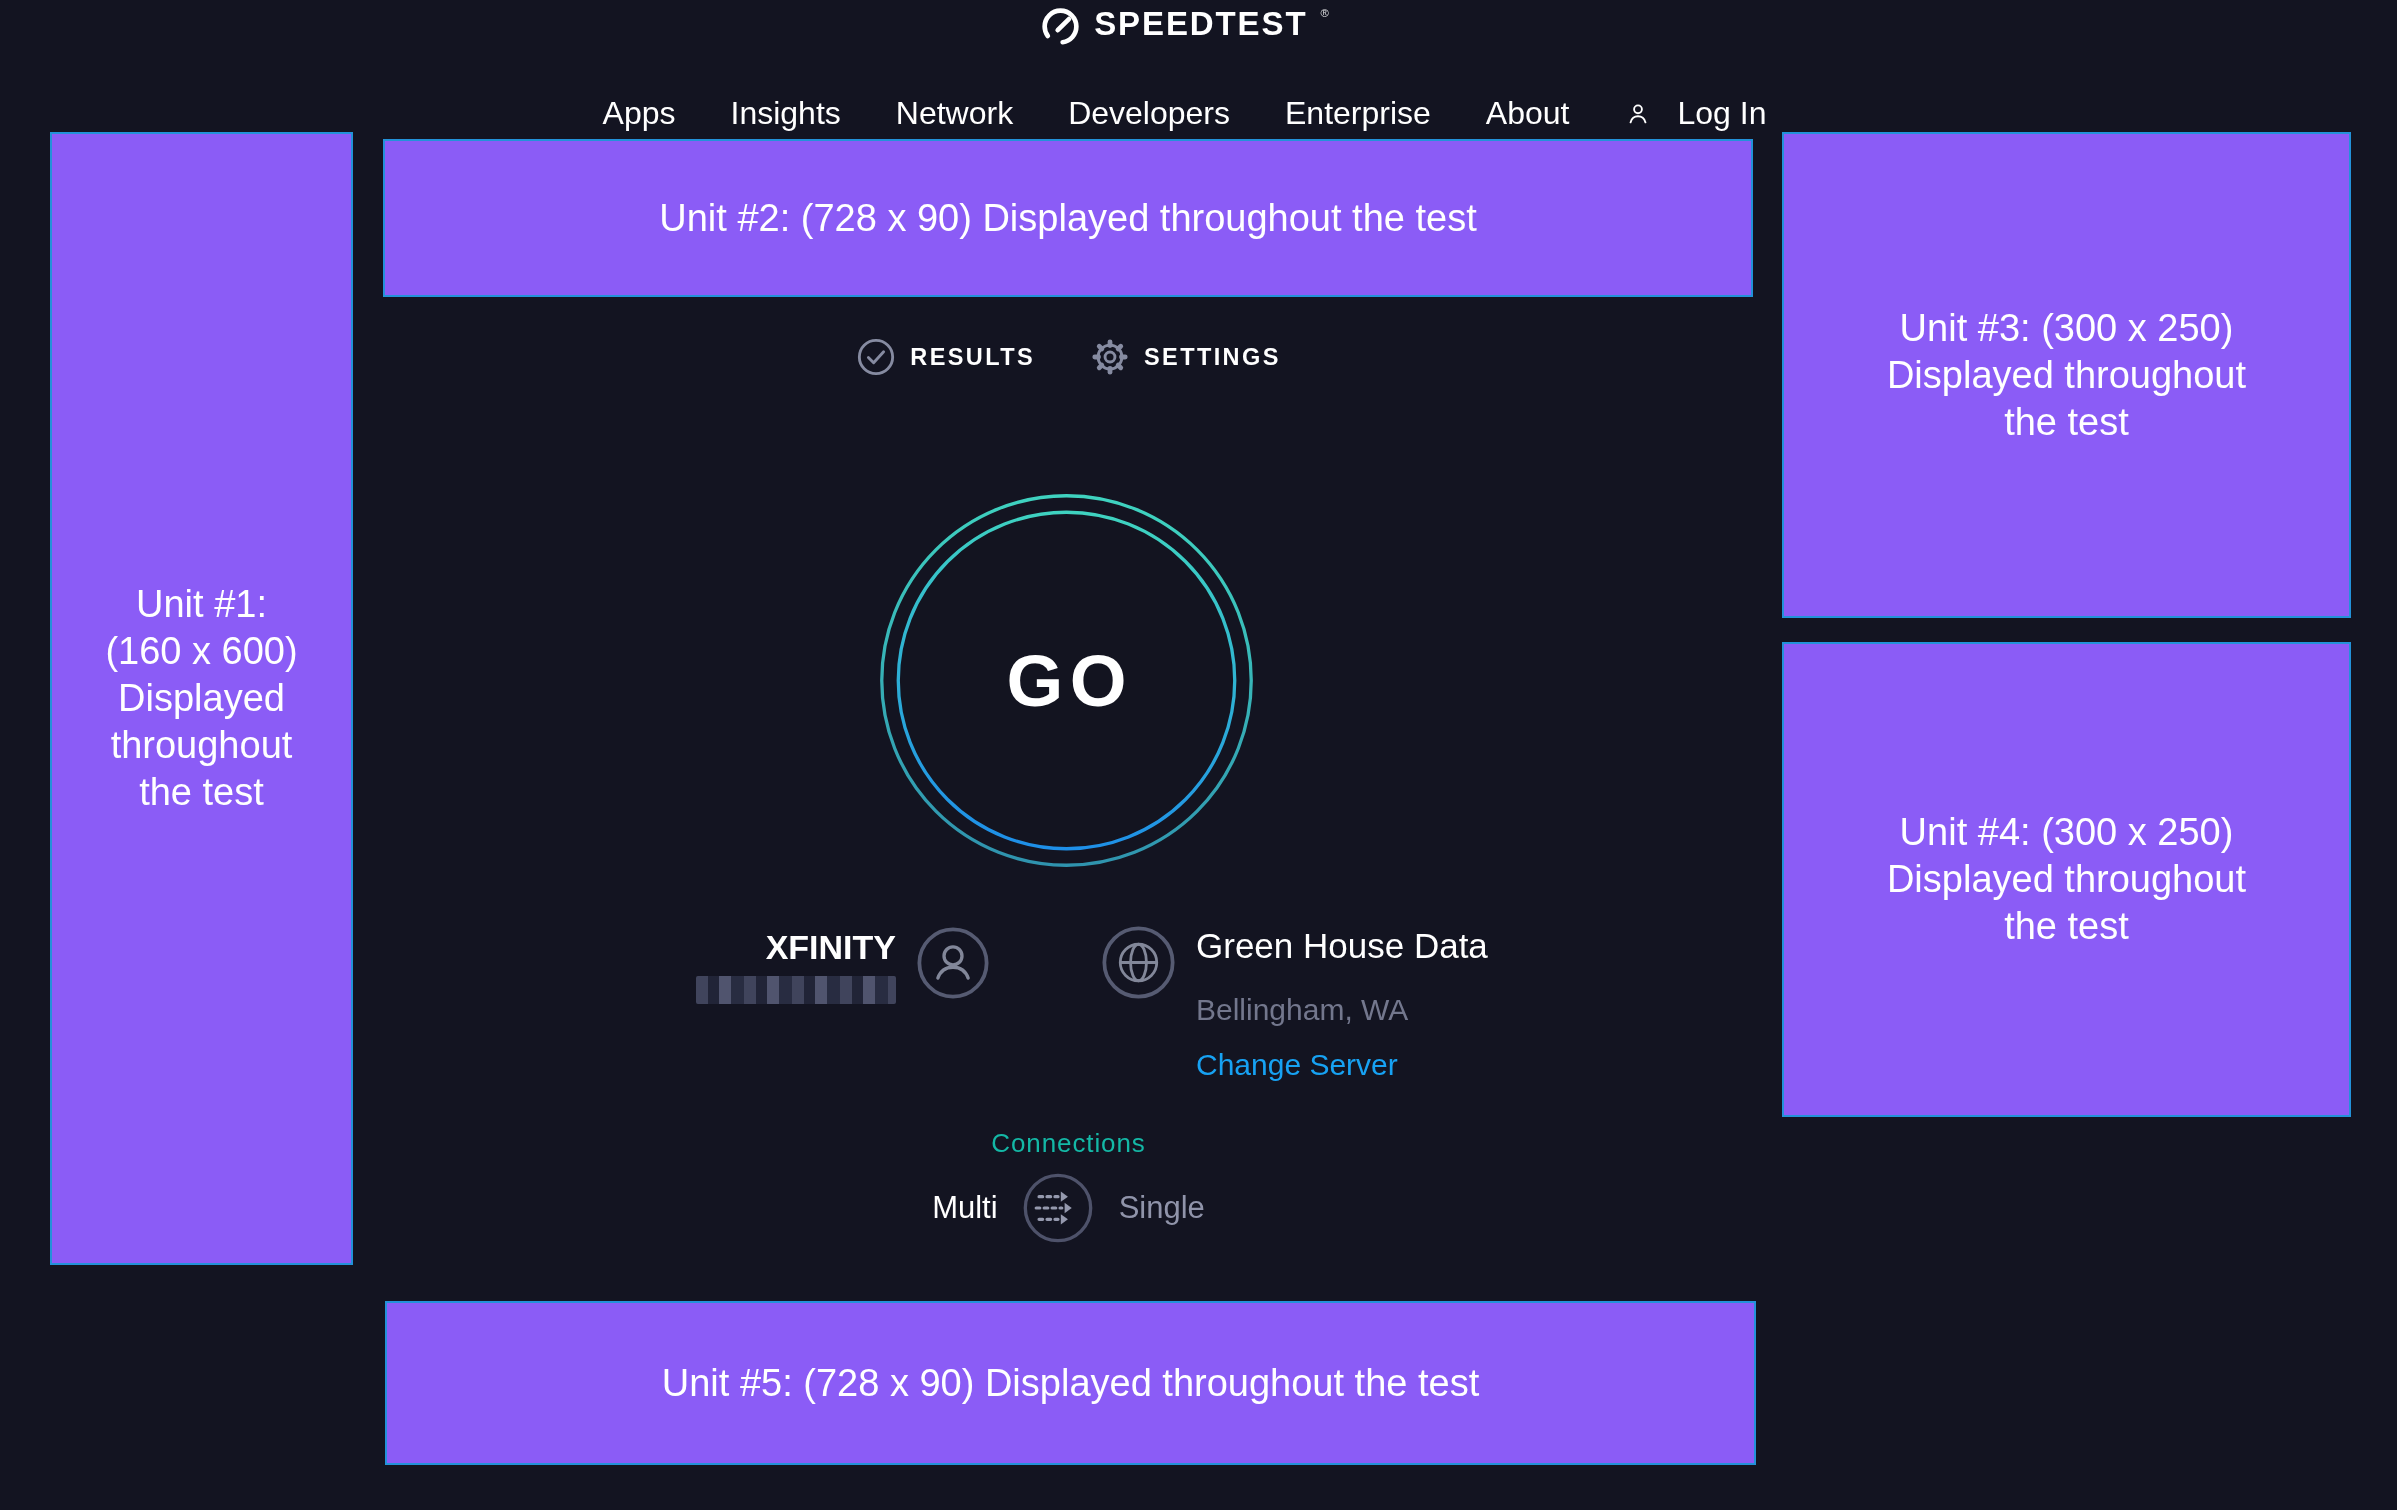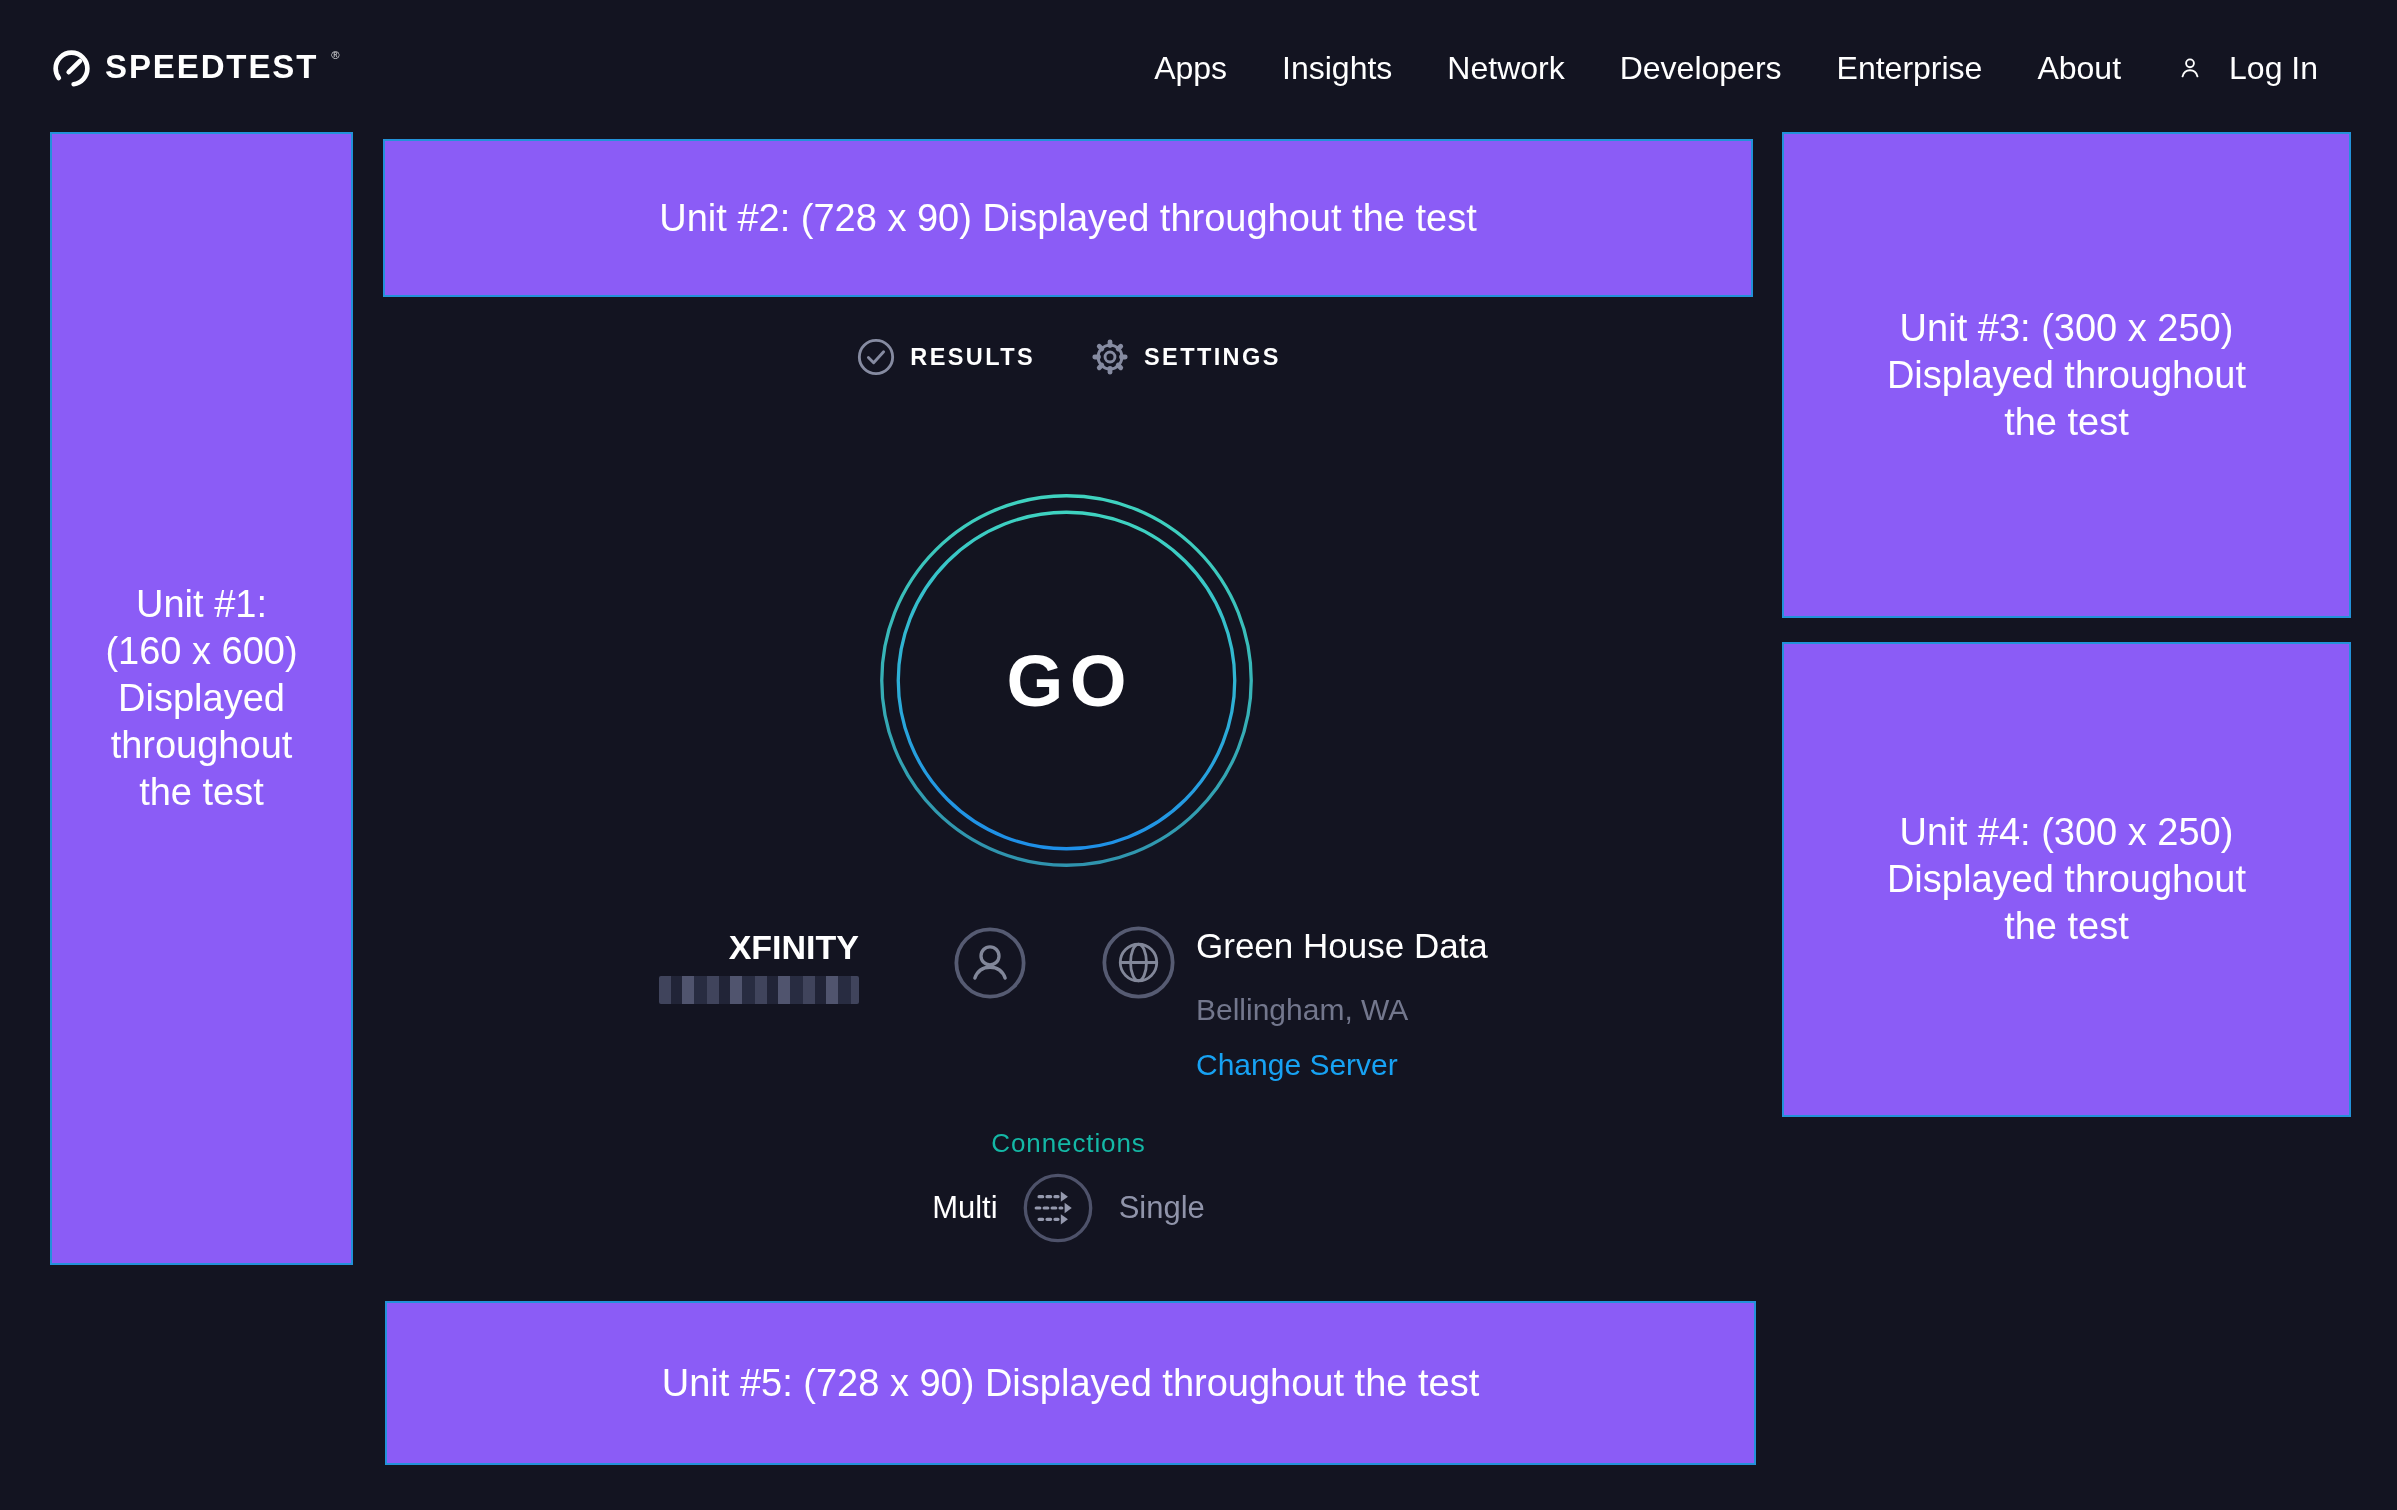--- a/index.html
+++ b/index.html
@@ -7,20 +7,21 @@
   body {
     width:2397px; height:1510px; position:relative; overflow:hidden;
     font-family:"Liberation Sans", sans-serif; color:#fff;
   }
 
   
   .header {
     position:absolute; top:0; left:0; width:2397px; height:132px;
     display:flex; align-items:center; justify-content:space-between;
     padding:4px 79px 0 51px;
+    flex-direction:column;
   }
   .logo { display:flex; align-items:flex-start; gap:13px; cursor:pointer; }
   .logo svg { display:block; margin-top:1.9px; }
   .logo-text { font-size:33px; font-weight:bold; letter-spacing:1.9px; line-height:40px; }
   .logo sup { font-size:11.3px; line-height:11.3px; margin-top:3.8px; opacity:.85; }
   .nav { display:flex; align-items:center; gap:55px; }
   .nav a { color:#fff; text-decoration:none; font-size:32px; cursor:pointer; }
   .nav .login { display:flex; align-items:center; gap:25px;justify-content:center; }
 
   
@@ -49,21 +50,21 @@
   .go-wrap svg { position:absolute; left:0; top:0; }
   .go-label {
     position:absolute; left:0; top:0; width:377px; height:377px;
     display:flex; align-items:center; justify-content:center;
     font-size:73px; font-weight:bold; letter-spacing:6.6px; padding-left:6.6px;
   }
 
   
   .isp-group {
     position:absolute; left:659px; top:927px; width:367px;
-    display:flex; justify-content:space-between; align-items:flex-start; gap:21px;
+    display:flex; justify-content:center; align-items:flex-start; gap:21px;
   }
   .isp-col { display:flex; flex-direction:column; align-items:flex-end; }
   .isp-name { font-size:34px; font-weight:bold; line-height:40px; }
   .ip-redacted {
     margin-top:9.4px; width:200px; height:28px; border-radius:1.9px;
     background:
       repeating-linear-gradient(90deg,#454a63 0 12.2px,#23263a 12.2px 23.5px,#575c77 23.5px 35px,#2b2f45 35px 48px),
       #2b2f45;
     filter:blur(0.6px); opacity:.9;
   }

